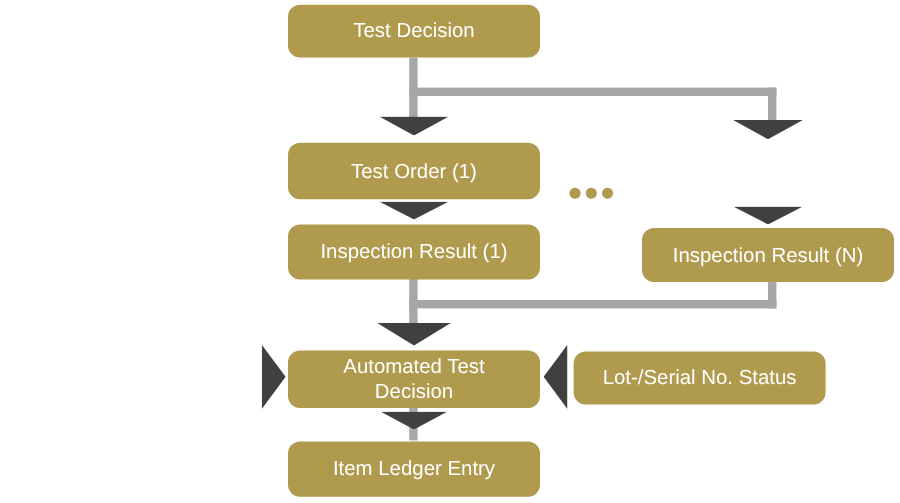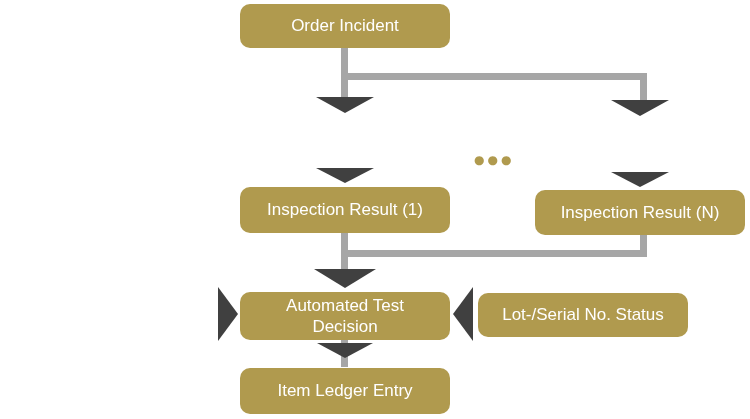--- a/index.html
+++ b/index.html
@@ -57,23 +57,26 @@
   <div class="arr down" style="left:316px;top:168px;width:58px;height:15px"></div>
   <div class="arr down" style="left:611px;top:172px;width:58px;height:15px"></div>
   <div class="arr down" style="left:314px;top:269px;width:62px;height:19px"></div>
   <div class="arr right" style="left:218px;top:287px;width:20px;height:54px"></div>
   <div class="arr left" style="left:453px;top:287px;width:20px;height:54px"></div>
   <div class="arr down" style="left:317px;top:343px;width:56px;height:15px"></div>
 
   <div class="dots" style="left:474px;top:154px;width:40px">●●●</div>
 
   <div class="node" style="left:240px;top:4px;width:210px;height:44px">
-    <span>Order Incident</span>
+    <span>Test Decision</span>
   </div>
 
+  <div class="node" style="left:240px;top:119px;width:210px;height:47px">
+    <span>Test Order (1)</span>
+  </div>
 
 
   <div class="node" style="left:240px;top:187px;width:210px;height:46px">
     <span>Inspection Result (1)</span>
   </div>
 
   <div class="node" style="left:535px;top:190px;width:210px;height:45px">
     <span>Inspection Result (N)</span>
   </div>
 

